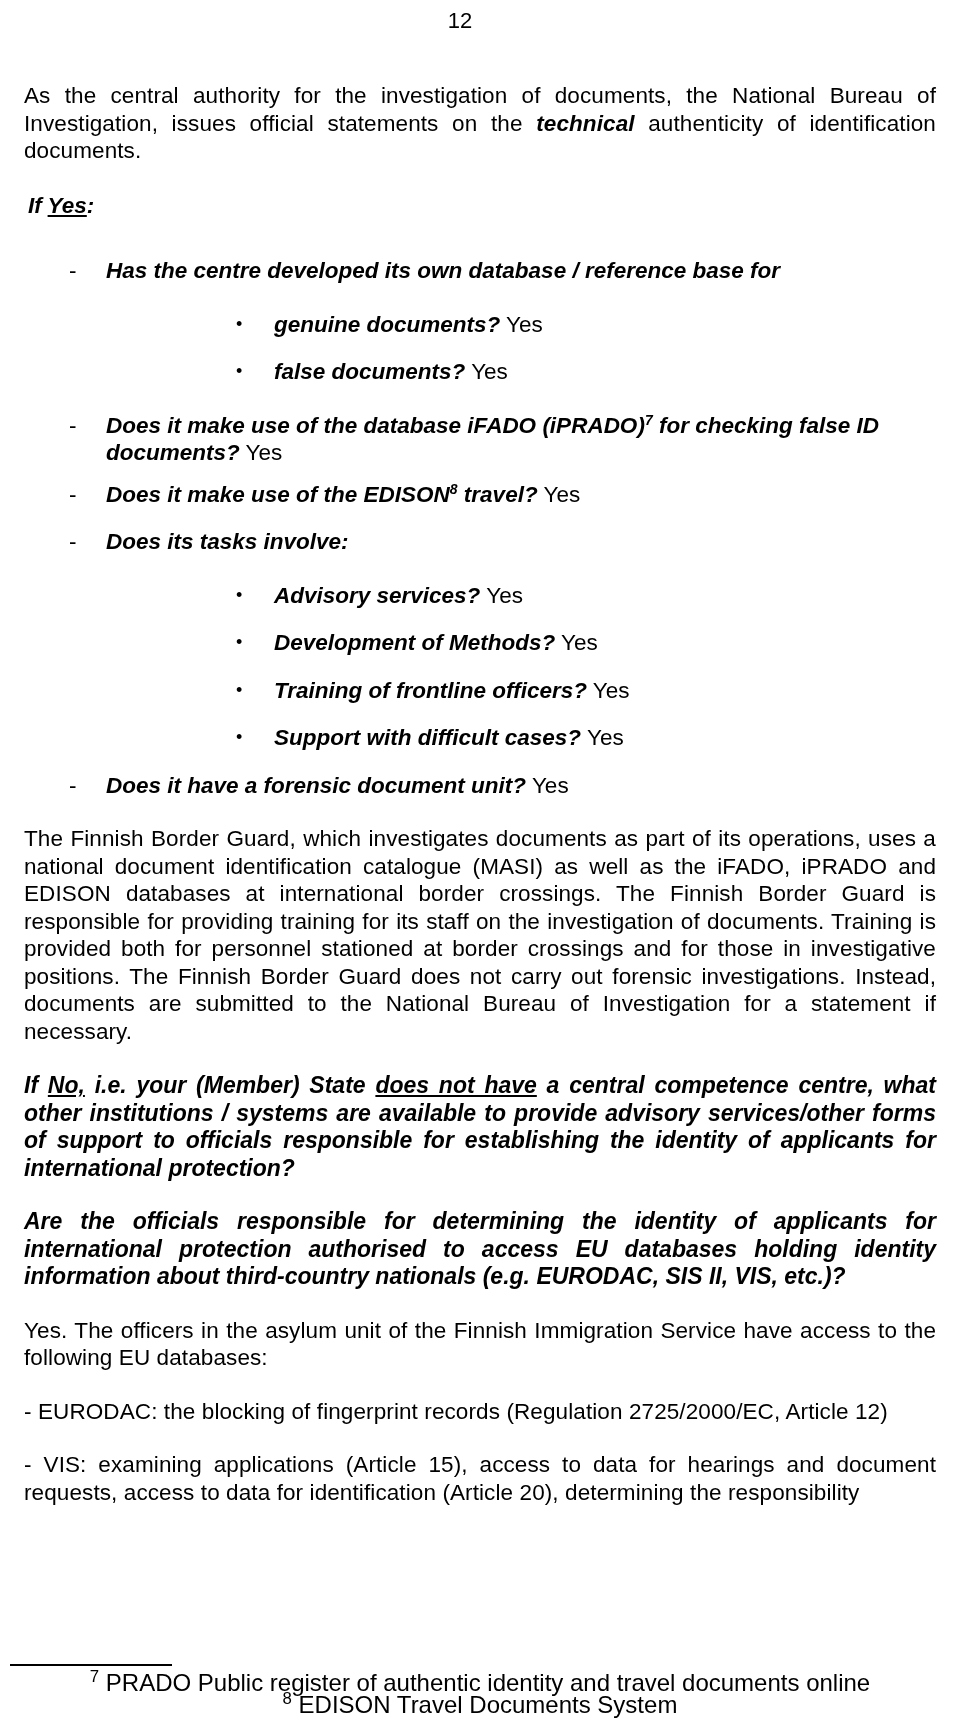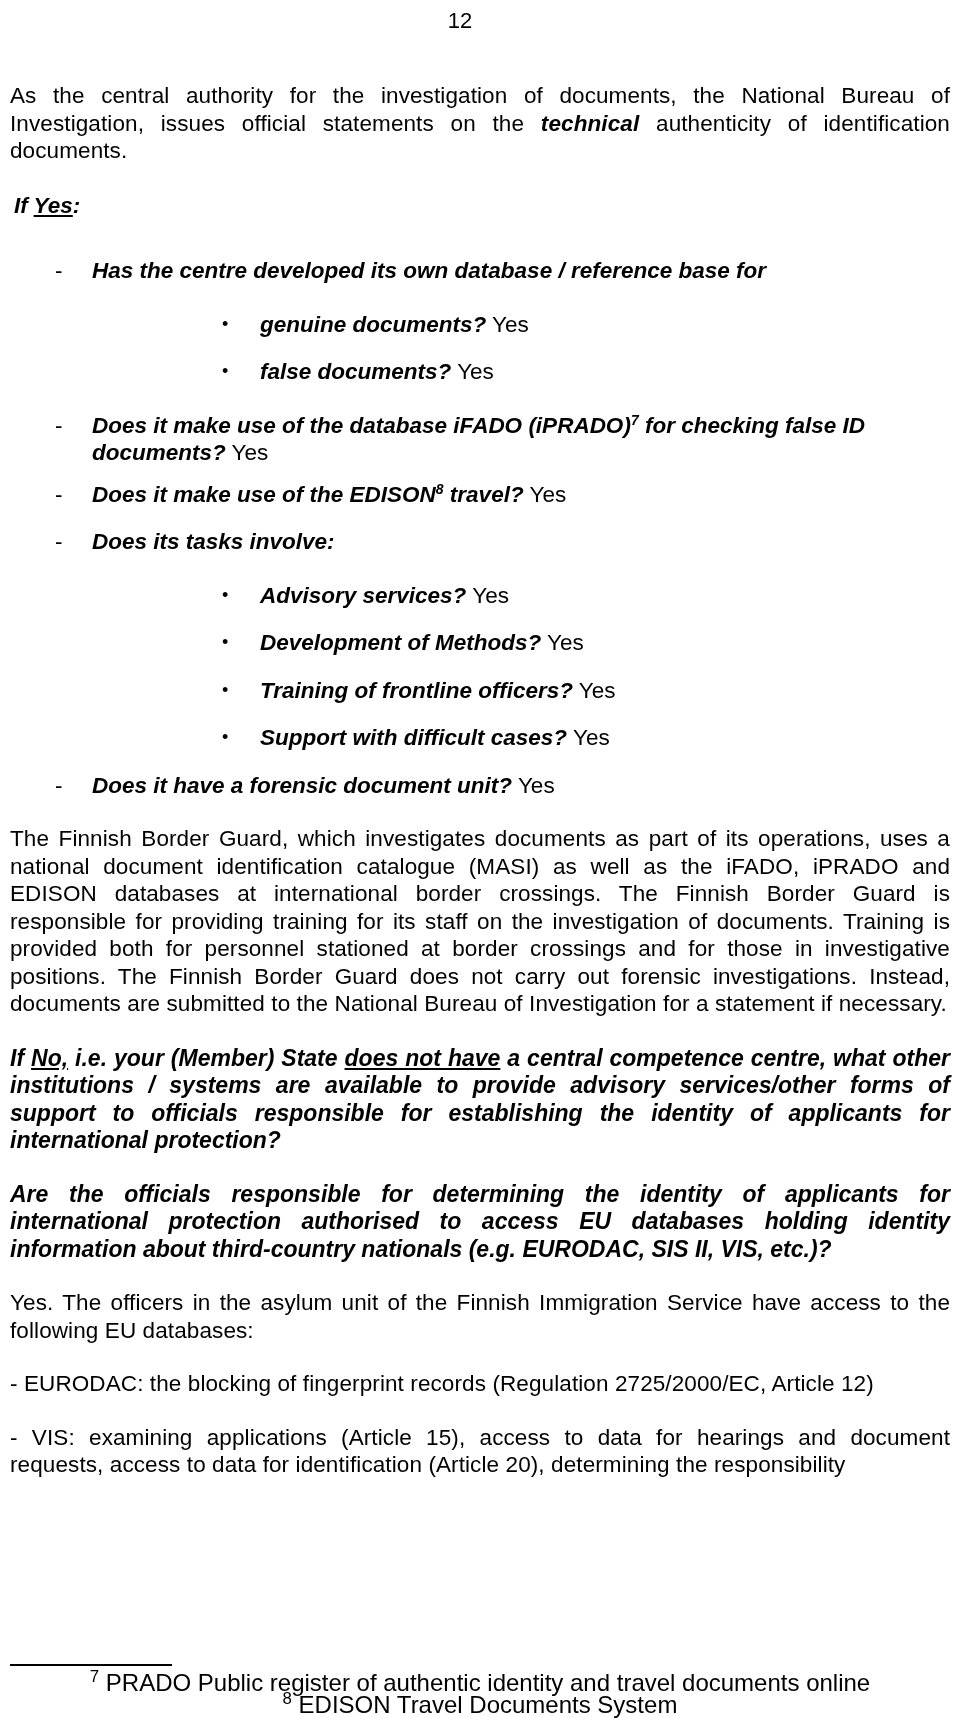--- a/index.html
+++ b/index.html
@@ -13,21 +13,21 @@
     font-family: "Liberation Sans", sans-serif;
     color: #000000;
     position: relative;
     overflow: hidden;
   }
   .page {
     position: relative;
     width: 960px;
     height: 1718px;
     box-sizing: border-box;
-    padding: 0 10px;
+    padding: 0 24px;
   }
   .page-number {
     text-align: center;
     font-size: 22px;
     line-height: 26px;
     padding-top: 8px;
     padding-left: -20px;
     margin-left: -40px;
   }
   .spacer-top { height: 48px; }

